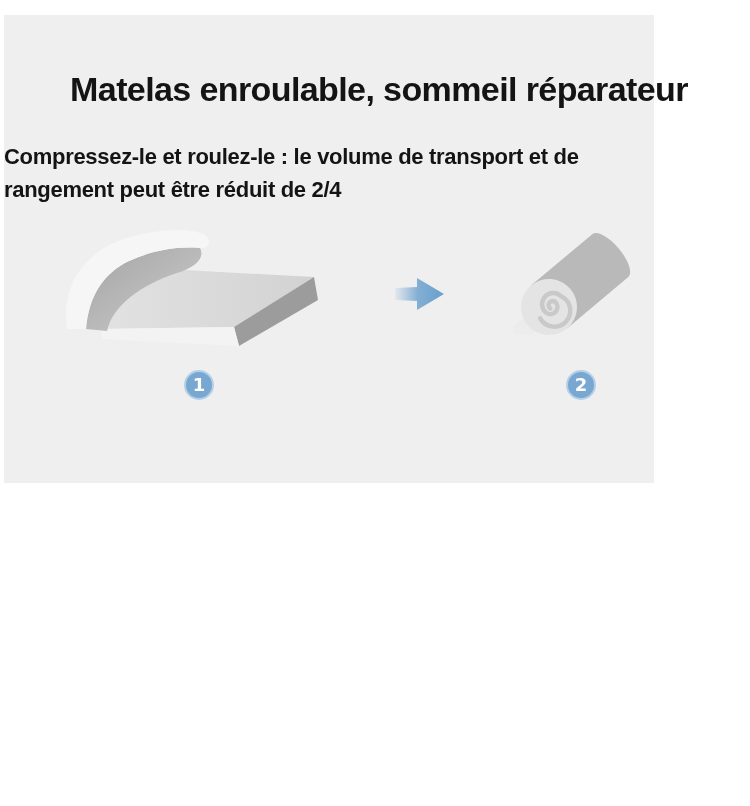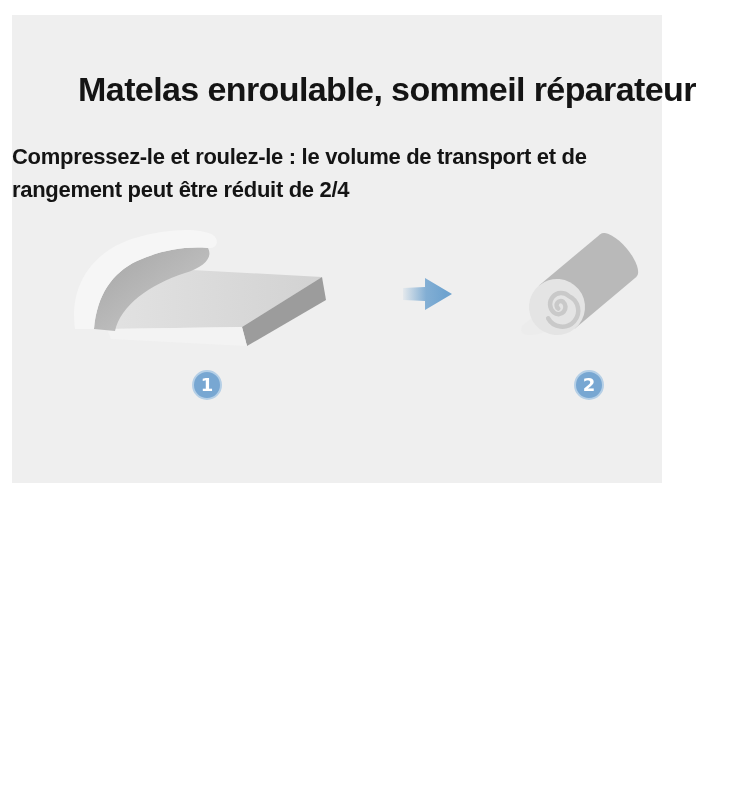--- a/index.html
+++ b/index.html
@@ -7,21 +7,21 @@
     --page-white:#ffffff;
     --text:#141414;
     --step-circle-blue:#78a7d2;
     --step-circle-ring:#b5cfe6;
     --arrow-blue:#6fa3cf;
   }
   *{margin:0;padding:0;box-sizing:border-box;}
   html,body{width:750px;height:806px;background:var(--page-white);overflow:hidden;
     font-family:"Liberation Sans","DejaVu Sans",sans-serif;}
   .page{position:relative;width:750px;height:806px;background:var(--page-white);}
-  .banner{position:absolute;left:12px;top:15px;width:650px;height:468px;background:var(--background-gray);}
+  .banner{position:absolute;left:4px;top:15px;width:650px;height:468px;background:var(--background-gray);}
   .title{position:absolute;left:0;top:55px;width:750px;text-align:center;
     font-size:34px;font-weight:700;letter-spacing:-0.6px;color:var(--text);}
   .subtitle{position:absolute;left:0;top:125px;width:750px;text-align:left;
     font-size:22px;font-weight:700;letter-spacing:-0.3px;line-height:33px;color:var(--text);}
   .illus{position:absolute;}
   .illus-flat{left:55px;top:210px;width:300px;height:130px;}
   .illus-arrow{left:391px;top:259px;width:52px;height:40px;}
   .illus-roll{left:490px;top:215px;width:160px;height:130px;}
   .step-badge{position:absolute;width:30px;height:30px;border-radius:50%;
     background:var(--step-circle-blue);border:2px solid var(--step-circle-ring);

